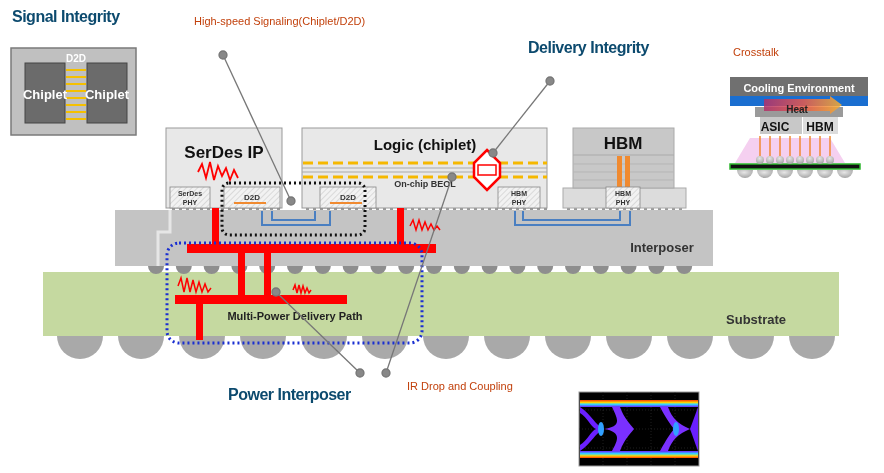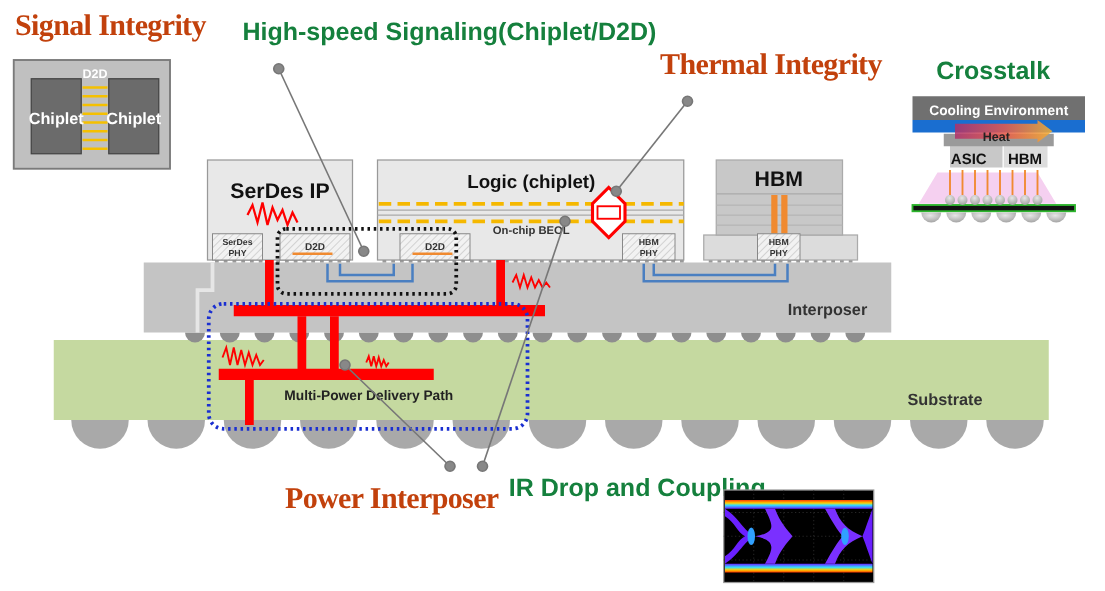--- a/index.html
+++ b/index.html
@@ -1,29 +1,29 @@
 <!DOCTYPE html>
 <html><head>
 <meta charset="utf-8">
 <style>
   html, body { margin: 0; padding: 0; background: #ffffff; }
   body { width: 884px; height: 473px; position: relative; overflow: hidden; font-family: "Liberation Sans", "DejaVu Sans", sans-serif; }
   .abs { position: absolute; }
-  .title-big { font-size: 24px; font-weight: bold; color: #c2410c; letter-spacing: -0.5px; white-space: nowrap; font-family: Liberation Serif, serif; }
-  .title-sub { font-size: 20px; font-weight: bold; color: #15803d; white-space: nowrap; }
+  .title-big { font-size: 16px; font-weight: bold; color: #0c4a6e; letter-spacing: -0.5px; white-space: nowrap; }
+  .title-sub { font-size: 11px; font-weight: normal; color: #c2410c; white-space: nowrap; }
   svg text { font-family: "Liberation Sans", "DejaVu Sans", sans-serif; font-weight: bold; }
 </style>
 </head>
 <body>
 
 <div class="abs title-big" style="left:12px; top:8px;">Signal Integrity</div>
 <div class="abs title-sub" style="left:194px; top:15px;">High-speed Signaling(Chiplet/D2D)</div>
 
-<div class="abs title-big" style="left:528px; top:39px;">Thermal Integrity</div>
-<div class="abs title-sub" style="left:733px; top:46px;margin-left:16px;">Crosstalk</div>
+<div class="abs title-big" style="left:528px; top:39px;">Delivery Integrity</div>
+<div class="abs title-sub" style="left:733px; top:46px;">Crosstalk</div>
 
 <div class="abs title-big" style="left:228px; top:386px;">Power Interposer</div>
 <div class="abs title-sub" style="left:407px; top:380px;">IR Drop and Coupling</div>
 
 <svg class="abs" style="left:0; top:0;" width="884" height="473" viewBox="0 0 884 473">
   <defs>
     <pattern id="hatch" width="4" height="4" patternUnits="userSpaceOnUse" patternTransform="rotate(45)">
       <rect width="4" height="4" fill="#f2f2f2"></rect>
       <line x1="0" y1="0" x2="0" y2="4" stroke="#c8c8c8" stroke-width="1.2"></line>
     </pattern>

